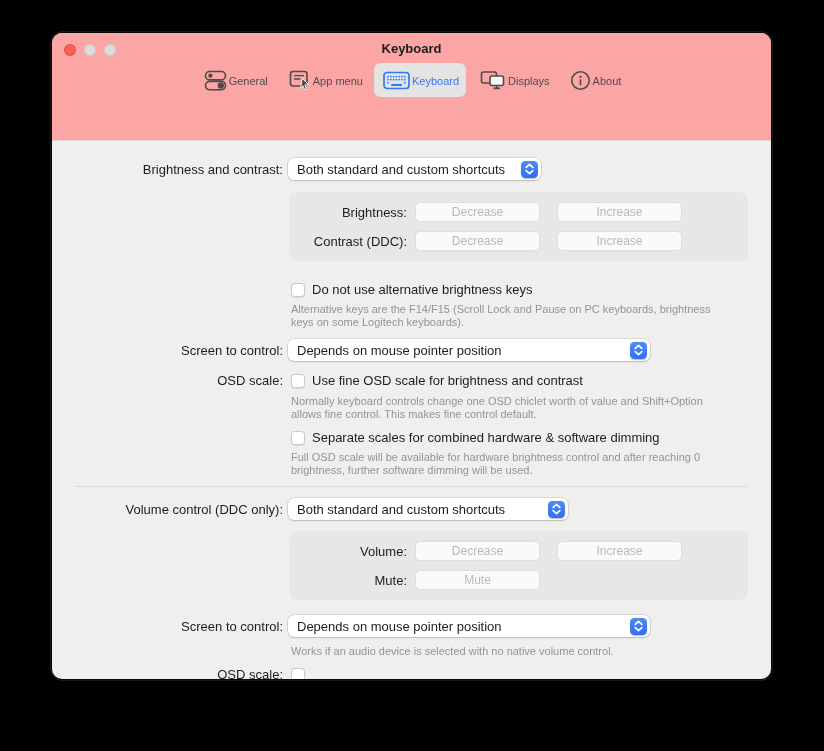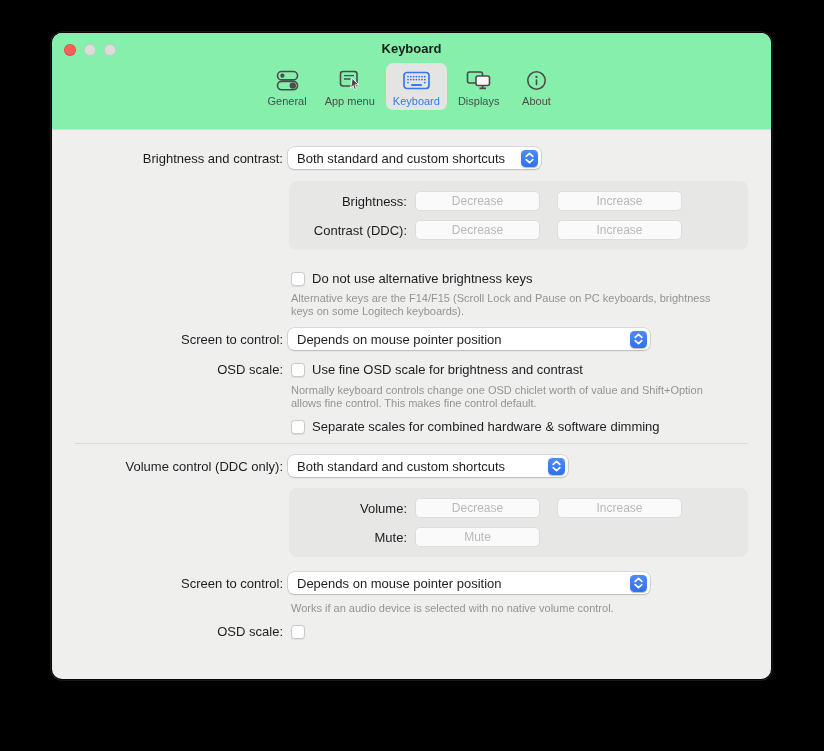--- a/index.html
+++ b/index.html
@@ -7,31 +7,31 @@
               font-family:"Liberation Sans", sans-serif; -webkit-font-smoothing:antialiased; }
 
   .window {
     position:absolute; left:52px; top:33px; width:719px; height:646px;
     background:#efefee; border-radius:10px;
     box-shadow:0 0 0 1px rgba(0,0,0,0.85), 0 0 0 1.5px rgba(90,90,90,0.55), 0 18px 40px rgba(0,0,0,0.65);
     overflow:hidden;
   }
 
   
-  .chrome { background:#86efac; border-bottom:1px solid #d9d9d8; height:97px; position:relative; }
+  .chrome { background:#fca5a5; border-bottom:1px solid #d9d9d8; height:108px; position:relative; }
   .titlebar { position:relative; height:28px; }
   .traffic { position:absolute; left:12px; top:11px; display:flex; gap:8px; }
   .light { width:12px; height:12px; border-radius:50%; }
   .light.close { background:#ff5f57; border:0.5px solid rgba(0,0,0,0.15); }
   .light.dim   { background:#dcdcdb; border:0.5px solid rgba(0,0,0,0.08); }
   .win-title { position:absolute; left:0; right:0; top:8px; text-align:center;
                font-size:13px; font-weight:bold; color:#1d1d1f; }
 
   .toolbar { display:flex; justify-content:center; align-items:flex-start; gap:4px; padding-top:2px; }
-  .tb-item { display:flex; flex-direction:column; align-items:center; padding:4px 7px 3px;
+  .tb-item { display:flex; flex-direction:row; align-items:center; padding:4px 7px 3px;
              border-radius:7px; color:#4c4c4c; min-width:52px; }
   .tb-item.selected { background:#e4e4e3; color:#3478f6; }
   .tb-item .tb-icon { height:27px; display:flex; align-items:center; }
   .tb-item .tb-label { font-size:11px; margin-top:1px; }
 
   
   .content { padding-top:17px; font-size:13px; color:#1d1d1f; }
   .frow { display:flex; align-items:center; }
   .flabel { width:231px; text-align:right; flex:none; padding-right:0; }
   .fctrl { margin-left:5px; }
@@ -226,20 +226,21 @@
       </div>
     </div>
     <div class="help mt7">Normally keyboard controls change one OSD chiclet worth of value and Shift+Option allows fine control. This makes fine control default.</div>
 
     <div class="cbrow mt9">
       <div class="cbwrap">
         <div class="checkbox"></div>
         <span class="cbtext">Separate scales for combined hardware &amp; software dimming</span>
       </div>
     </div>
+    <div class="help mt6">Full OSD scale will be available for hardware brightness control and after reaching 0 brightness, further software dimming will be used.</div>
 
     <div class="divider"></div>
 
     <div class="frow mt11">
       <div class="flabel">Volume control (DDC only):</div>
       <div class="fctrl dd w-mode2">
         <span>Both standard and custom shortcuts</span>
         <span class="dd-chevron">
           <svg width="11" height="12" viewBox="0 0 11 12">
               <path d="M2.2 4.4 L5.5 1.4 L8.8 4.4 M2.2 7.6 L5.5 10.6 L8.8 7.6" fill="none" stroke="#fff" stroke-width="1.7" stroke-linecap="round" stroke-linejoin="round"></path>

